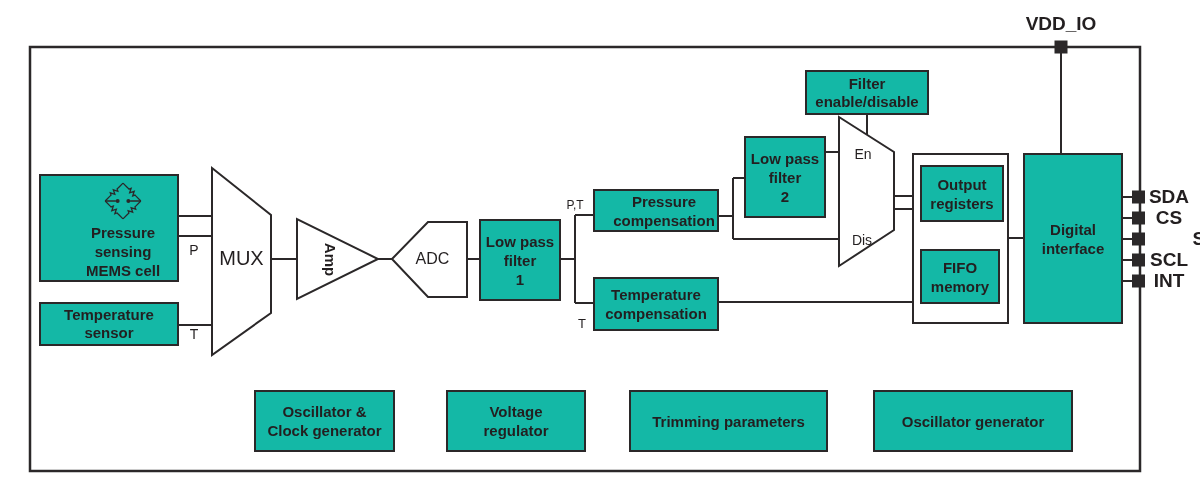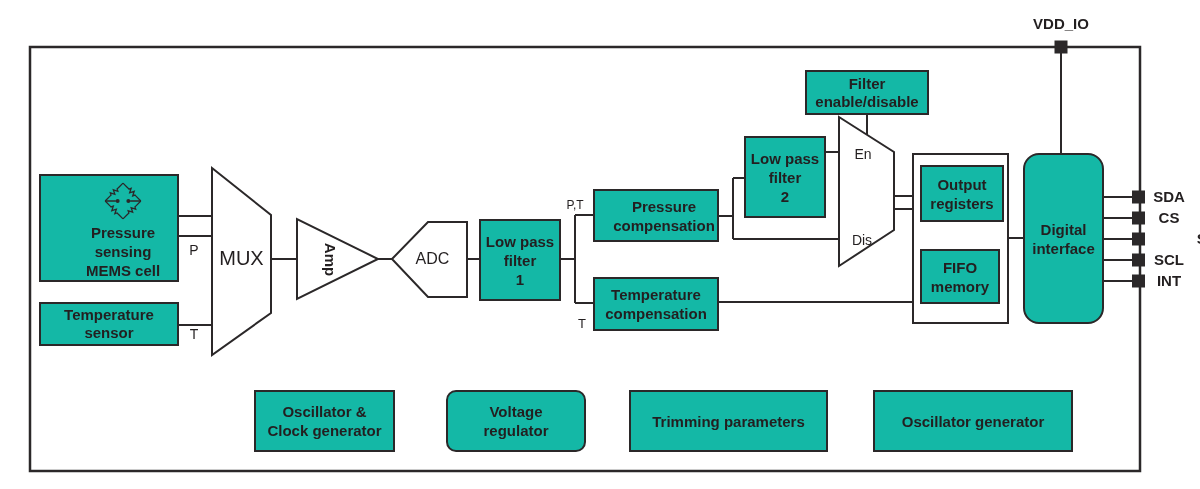--- a/index.html
+++ b/index.html
@@ -29,21 +29,21 @@
   }
   .box.plain { background: transparent; }
   .lbl {
     position: absolute;
     font-size: 14px;
     font-weight: 400;
     text-align: center;
     line-height: 17px;
     white-space: pre;
   }
-  .pinlbl { font-size: 15px; font-weight: 700; }
+  .pinlbl { font-size: 19px; font-weight: 700; }
   .rotwrap {
     position: absolute;
     display: flex;
     align-items: center;
     justify-content: center;
   }
   .rot90 { transform: rotate(90deg); font-size: 15px; font-weight: 600; }
   .memsbox { flex-direction: column; justify-content: flex-start; padding-top: 5px; padding-left: 28px; }
   .memsbox .bridge { margin-bottom: 2px; }
 </style>
@@ -126,50 +126,50 @@
   </div>
   <div class="lbl" style="left:398px; top:250px; width:69px; font-size:16px;">ADC</div>
 
   <div class="box" style="left:479px; top:219px; width:82px; height:82px;">Low pass
 filter
 1</div>
 
   <div class="lbl" style="left:560px; top:197px; width:30px; font-size:12px;">P,T</div>
   <div class="lbl" style="left:572px; top:315px; width:20px; font-size:13px;">T</div>
 
-  <div class="box" style="left:593px; top:189px; width:126px; height:53px;padding-left:16px;">Pressure
+  <div class="box" style="left:593px; top:189px; width:126px; height:43px;padding-left:16px;">Pressure
 compensation</div>
   <div class="box" style="left:593px; top:277px; width:126px; height:54px;">Temperature
 compensation</div>
 
   <div class="box" style="left:744px; top:136px; width:82px; height:82px;">Low pass
 filter
 2</div>
 
   <div class="box" style="left:805px; top:70px; width:124px; height:45px; line-height:18px;">Filter
 enable/disable</div>
 
   <div class="lbl" style="left:846px; top:146px; width:34px;">En</div>
   <div class="lbl" style="left:843px; top:232px; width:38px;">Dis</div>
 
   <div class="box plain" style="left:912px; top:153px; width:97px; height:171px;"></div>
   <div class="box" style="left:920px; top:165px; width:84px; height:57px;">Output
 registers</div>
   <div class="box" style="left:920px; top:249px; width:80px; height:55px;text-align:center;">FIFO
 memory</div>
 
-  <div class="box" style="left:1023px; top:153px; width:81px; height:171px;border-radius:16px;">Digital
+  <div class="box" style="left:1023px; top:153px; width:100px; height:171px;">Digital
 interface</div>
 
   <div class="lbl pinlbl" style="left:1148px; top:188px; width:42px;">SDA</div>
   <div class="lbl pinlbl" style="left:1148px; top:209px; width:42px;">CS</div>
   <div class="lbl pinlbl" style="left:1192px; top:230px; width:42px;">SAO</div>
   <div class="lbl pinlbl" style="left:1148px; top:251px; width:42px;">SCL</div>
   <div class="lbl pinlbl" style="left:1148px; top:272px; width:42px;">INT</div>
 
   <div class="box" style="left:254px; top:390px; width:141px; height:62px;">Oscillator &amp;
 Clock generator</div>
-  <div class="box" style="left:446px; top:390px; width:140px; height:62px;border-radius:10px;">Voltage
+  <div class="box" style="left:446px; top:390px; width:140px; height:62px;">Voltage
 regulator</div>
   <div class="box" style="left:629px; top:390px; width:199px; height:62px;">Trimming parameters</div>
   <div class="box" style="left:873px; top:390px; width:200px; height:62px;">Oscillator generator</div>
 
 </div>
 
 </body></html>

